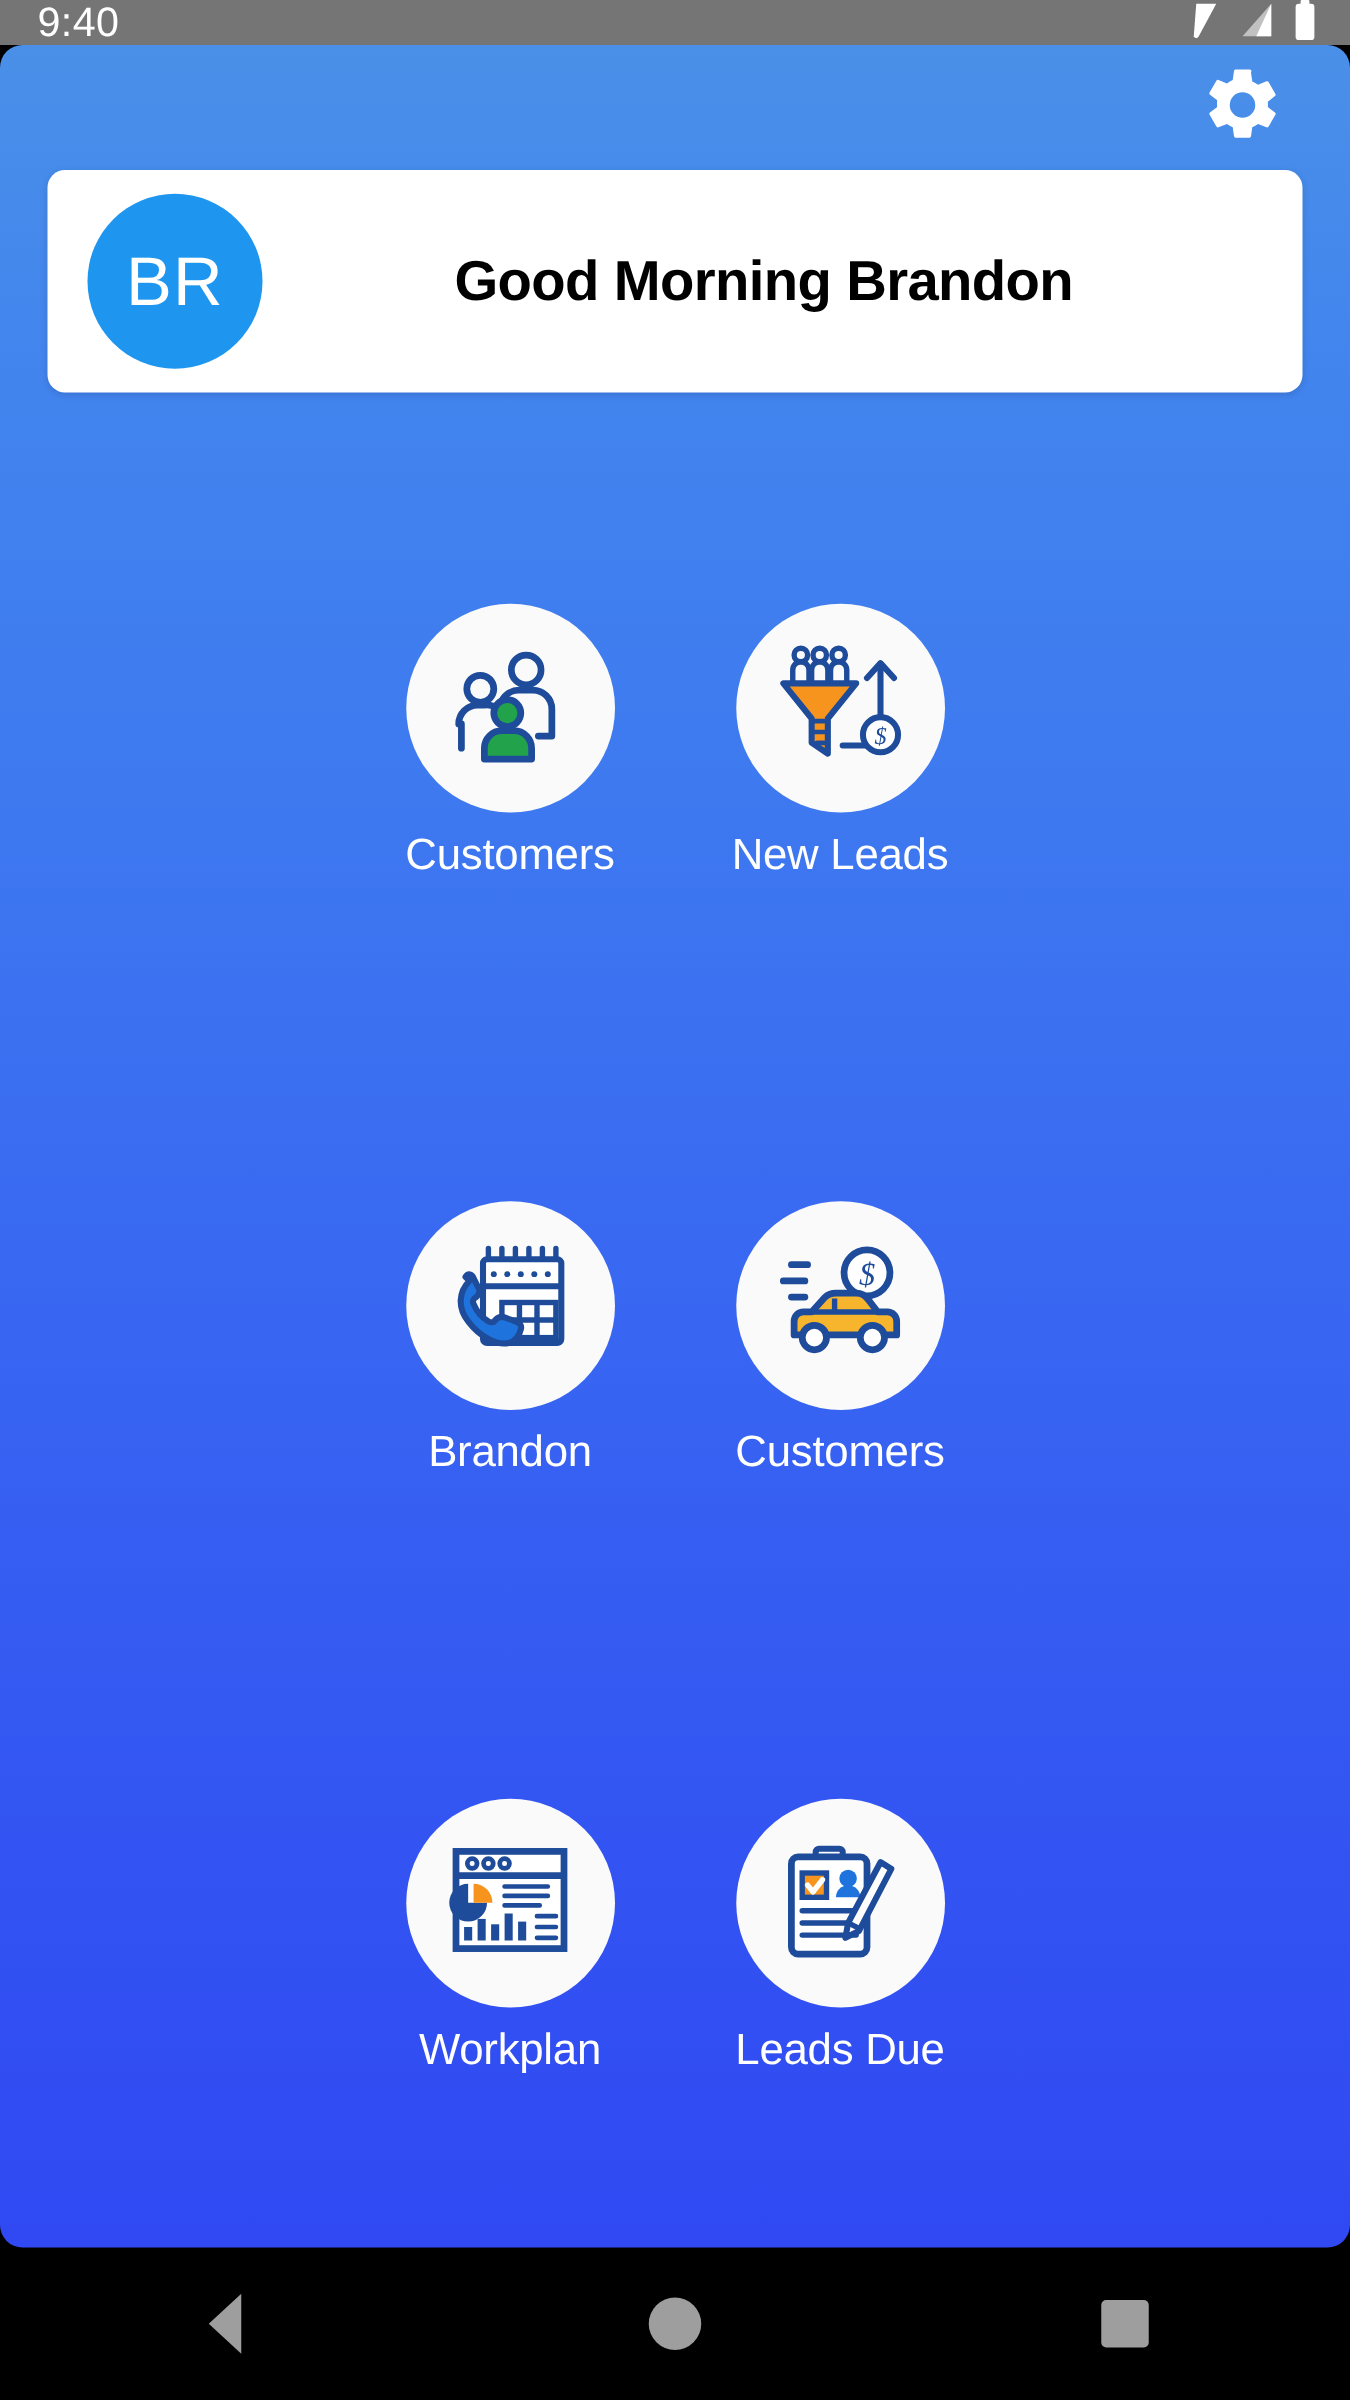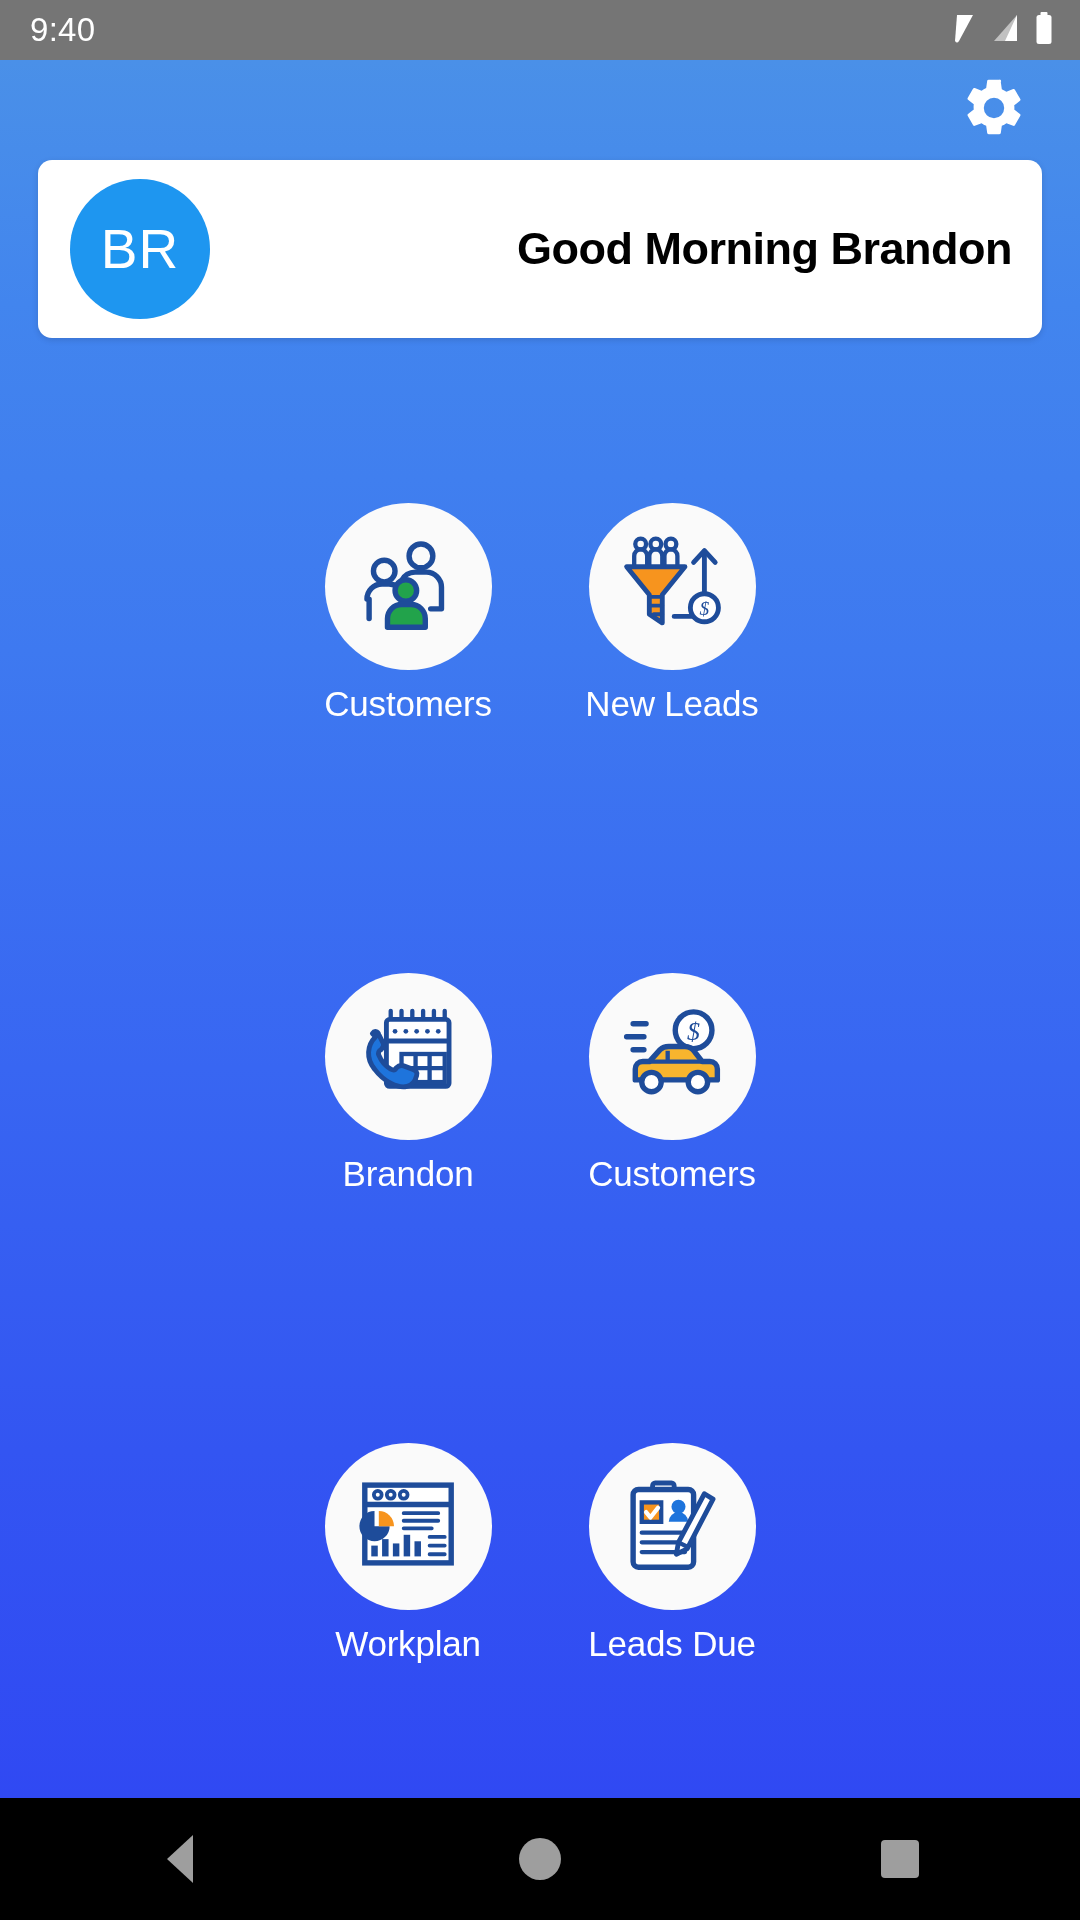--- a/index.html
+++ b/index.html
@@ -10,21 +10,21 @@
     background: #000;
   }
   .phone {
     position: relative;
     width: 1080px; height: 1920px;
     display: flex; flex-direction: column;
   }
 
   
   .statusbar {
-    height: 60px;
+    height: 36px;
     background: #757575;
     display: flex; align-items: center;
     padding: 0 26px 0 30px;
     flex: 0 0 auto;
   }
   .status-time {
     color: #ffffff;
     font-size: 33px;
     font-weight: 400;
     letter-spacing: 0.3px;
@@ -40,20 +40,21 @@
     position: relative;
     background: linear-gradient(180deg,
         #4A90E8 0%,
         #4285EE 14%,
         #3E79F0 34%,
         #3866F2 58%,
         #3355F2 80%,
         #3049F3 100%);
     display: flex; flex-direction: column;
     overflow: hidden;
+    border-radius: 18px;
   }
 
   .topbar {
     height: 100px;
     display: flex; align-items: center; justify-content: flex-end;
     padding-right: 50px;
     flex: 0 0 auto;
   }
   .gear-btn {
     width: 72px; height: 72px;
@@ -80,21 +81,21 @@
     flex: 0 0 auto;
   }
   .avatar-initials {
     color: #ffffff;
     font-size: 55px;
     font-weight: 400;
     letter-spacing: 1px;
   }
   .greet-text {
     flex: 1 1 auto;
-    text-align: right;
+    text-align: center;
     color: #000000;
     font-size: 45px;
     font-weight: bold;
     padding-right: 30px;
     letter-spacing: -0.5px;
   }
 
   
   .grid {
     flex: 1 1 auto;

